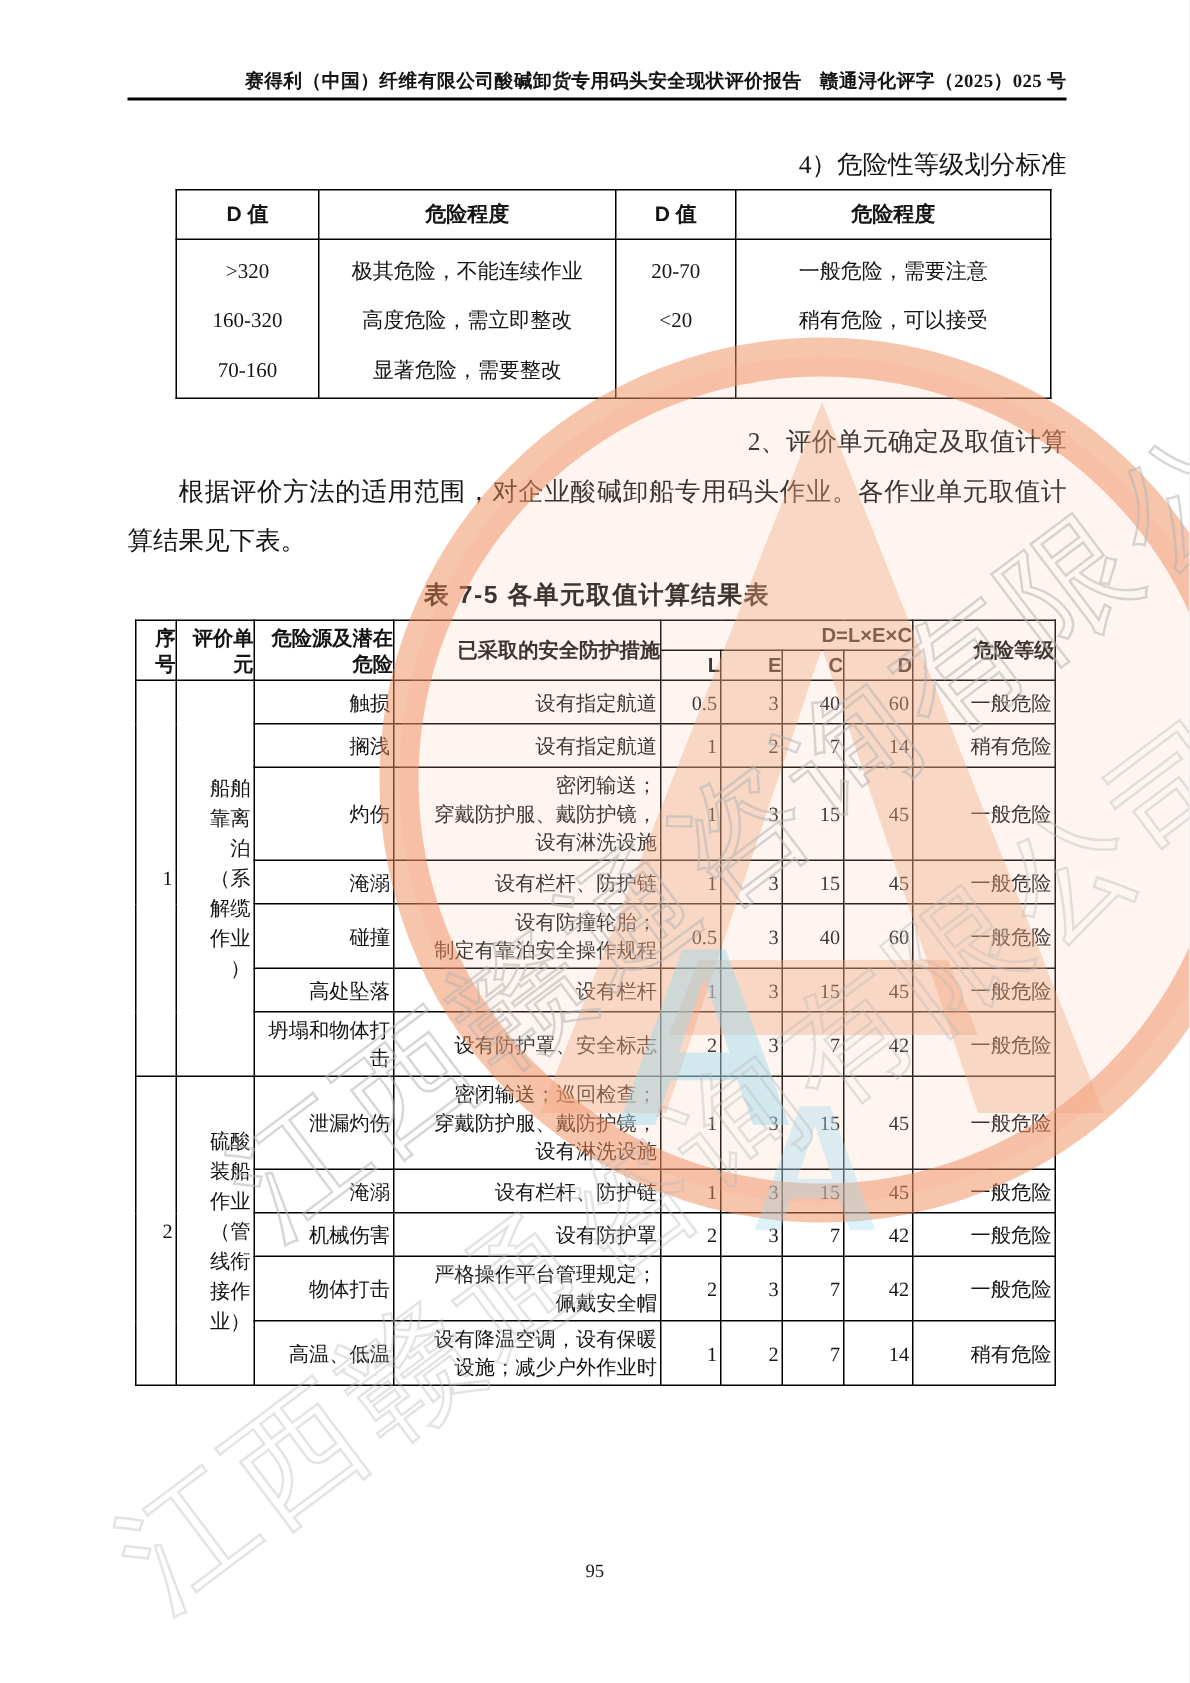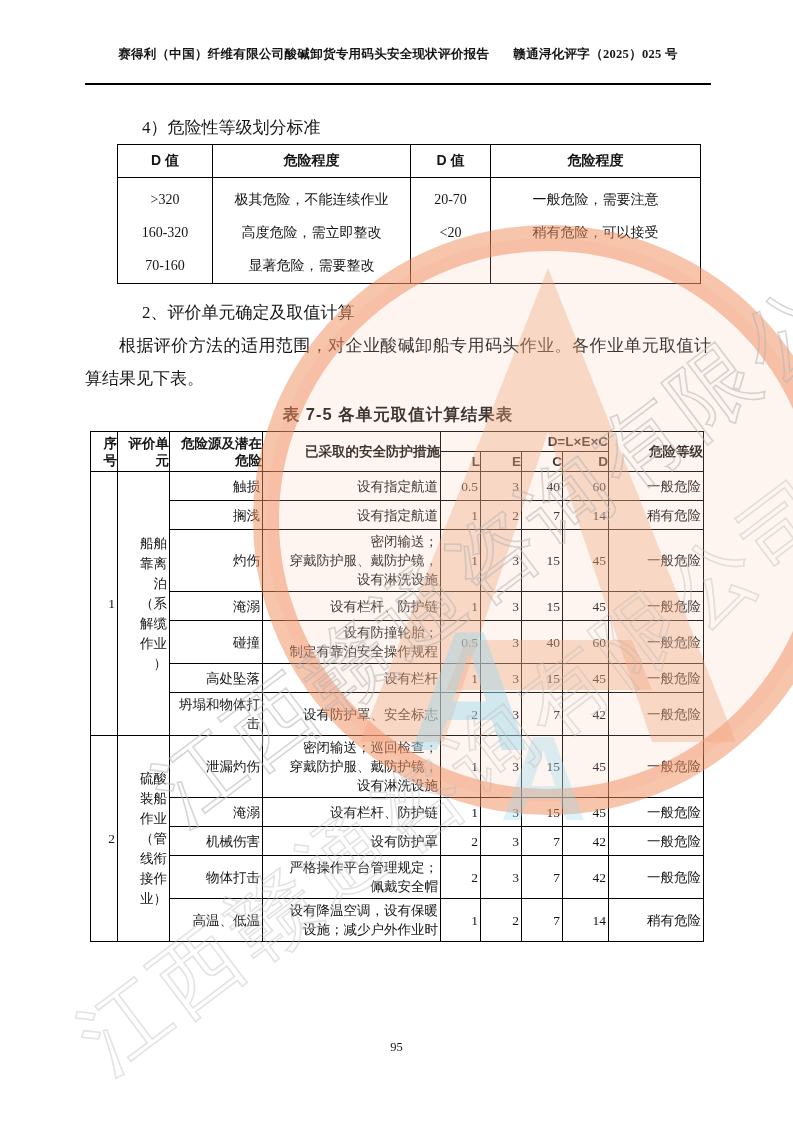--- a/index.html
+++ b/index.html
@@ -5,27 +5,27 @@
   html,body{margin:0;padding:0;background:#e8e8e8;}
   .page{
     width:793px;height:1122px;position:relative;background:#ffffff;
     margin:0 auto;overflow:hidden;
     font-family:"Liberation Serif","DejaVu Serif",serif;color:#151515;
   }
   .watermark{position:absolute;left:0;top:0;width:793px;height:1122px;pointer-events:none;z-index:3;}
   .content{position:absolute;left:85px;top:46px;width:626px;z-index:2;}
 
   .docheader{
-    display:flex;justify-content:center;align-items:flex-end;
-    border-bottom:2px solid #000;padding-bottom:20px;font-size:12.5px;
+    display:flex;justify-content:flex-end;align-items:flex-end;
+    border-bottom:2px solid #000;padding-bottom:2px;font-size:12.5px;
     font-weight:bold;letter-spacing:0.3px;
   }
-  .docheader .right{white-space:nowrap;margin-left:24px;}
-
-  .h-num{font-size:17px;font-weight:normal;margin:26px 0 0 0;padding-left:57px;line-height:33px;}
+  .docheader .right{white-space:nowrap;margin-left:12px;}
+
+  .h-num{font-size:17px;font-weight:normal;margin:26px 0 0 0;padding-left:57px;line-height:33px;text-align:right;}
   .para{font-size:17px;line-height:33px;text-align:justify;text-indent:2em;margin:0;}
 
   .tbl-title{
     text-align:center;font-weight:bold;font-size:16.5px;
     font-family:"Liberation Sans","DejaVu Sans",sans-serif;
     margin:9px 0 5px 0;letter-spacing:1px;
   }
   .tbl-title .gap{display:inline-block;width:22px;}
 
   table{border-collapse:collapse;}

